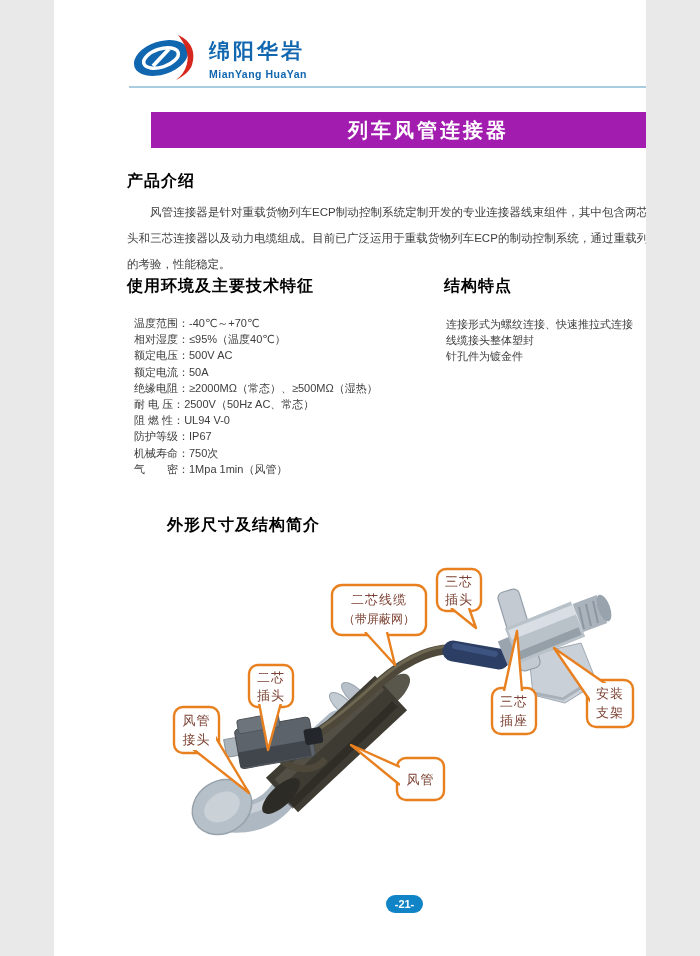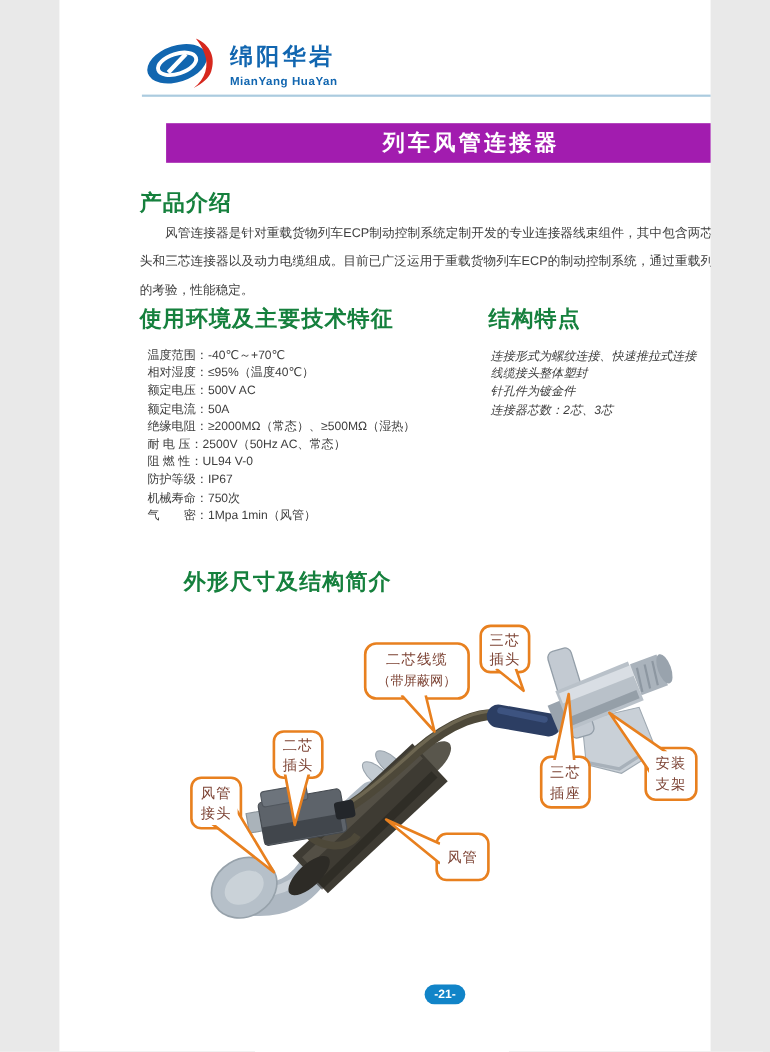--- a/index.html
+++ b/index.html
@@ -22,35 +22,35 @@
   }
   #header-rule { left:75px; width:552px; top:86px; height:2px; background:#abcbdf; }
 
   
   #banner {
     left:73px; top:112px; width:555px; height:36px; background:#a21caf;
     color:#ffffff; font-size:20px; font-weight:bold; letter-spacing:3px;
     text-align:center; line-height:36px;margin-left:24px;
   }
 
-  .sec-title { font-size:20px; font-weight:bold; color:#15803d; letter-spacing:1px; }
+  .sec-title { font-size:16px; font-weight:bold; color:#000000; letter-spacing:1px; }
   #intro-title   { left:73px;  top:171px; }
   #specs-title   { left:73px;  top:276px; }
   #features-title{ left:390px; top:276px; }
   #outline-title { left:73px;  top:515px;margin-left:40px; }
 
   #intro-body {
     left:73px; top:199px; width:556px; font-size:11.5px; color:#404040;
     line-height:26px; text-align:justify; text-indent:2em;
   }
 
   .plain-list { font-size:11px; color:#3d3d3d; }
   .plain-list .row { height:16.2px; line-height:16.2px; white-space:pre; }
   #specs-list    { left:80px;  top:315px; }
-  #features-list { left:392px; top:316px;font-style:italic; }
+  #features-list { left:392px; top:316px; }
   .lbl { white-space:pre; }
   .val { white-space:pre; }
 
   #diagram { left:75px; top:555px; width:550px; height:300px; }
 
   #page-num {
     left:332px; top:895px; width:37px; height:18px; border-radius:9px;
     background:#1184c8; color:#ffffff; font-size:11px; font-weight:bold;
     text-align:center; line-height:18px;
   }
@@ -97,21 +97,20 @@
     <div class="row"><span class="lbl">防护等级：</span><span class="val">IP67</span></div>
     <div class="row"><span class="lbl">机械寿命：</span><span class="val">750次</span></div>
     <div class="row"><span class="lbl">气　　密：</span><span class="val">1Mpa 1min（风管）</span></div>
   </div>
 
   <div class="abs sec-title" id="features-title">结构特点</div>
   <div class="abs plain-list" id="features-list">
     <div class="row">连接形式为螺纹连接、快速推拉式连接</div>
     <div class="row">线缆接头整体塑封</div>
     <div class="row">针孔件为镀金件</div>
-    <div class="row">连接器芯数：2芯、3芯</div>
   </div>
 
   <div class="abs sec-title" id="outline-title">外形尺寸及结构简介</div>
 
   <svg class="abs" id="diagram" viewBox="0 0 550 300">
 
     <g>
       <path d="M 95 262 Q 140 268 160 230 Q 175 200 210 170" fill="none" stroke="#aeb8c2" stroke-width="30" stroke-linecap="round"></path>
       <path d="M 95 256 Q 138 260 158 226 Q 172 198 205 168" fill="none" stroke="#cfd6dc" stroke-width="8" opacity="0.8"></path>
       <ellipse cx="93" cy="252" rx="31" ry="26" transform="rotate(-32 93 252)" fill="#b6c0c9" stroke="#97a2ab" stroke-width="1.5"></ellipse>

